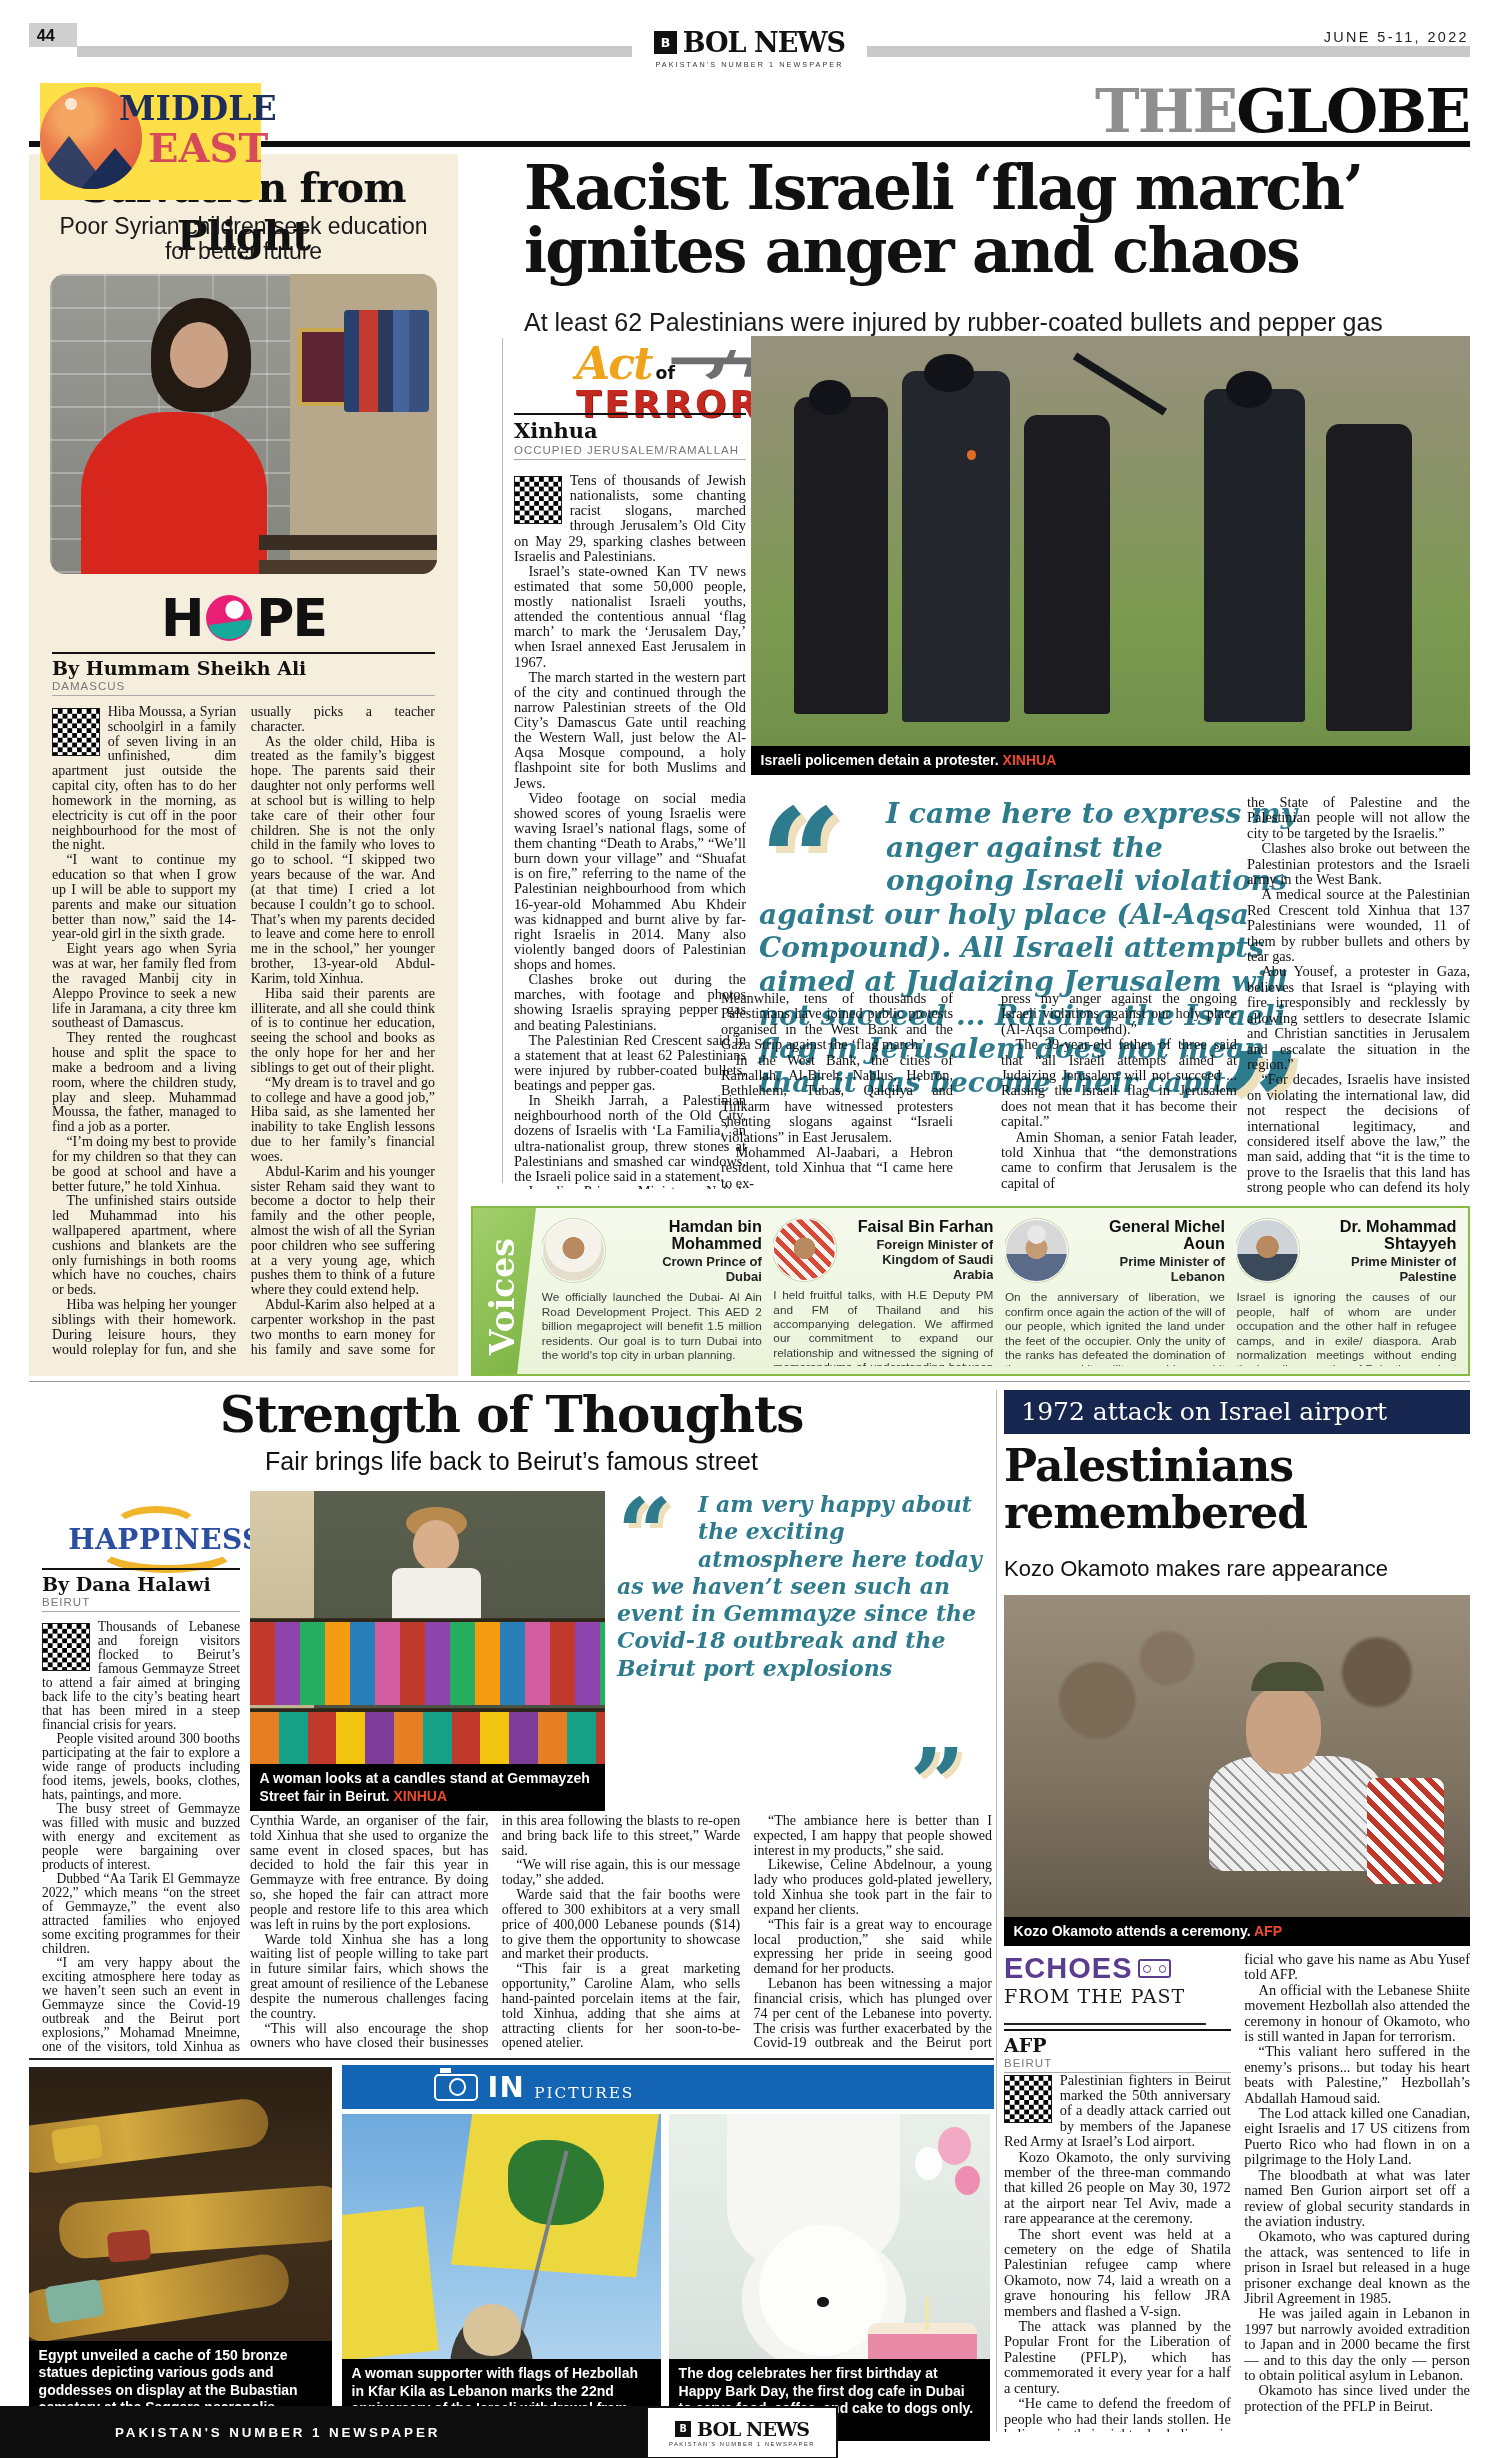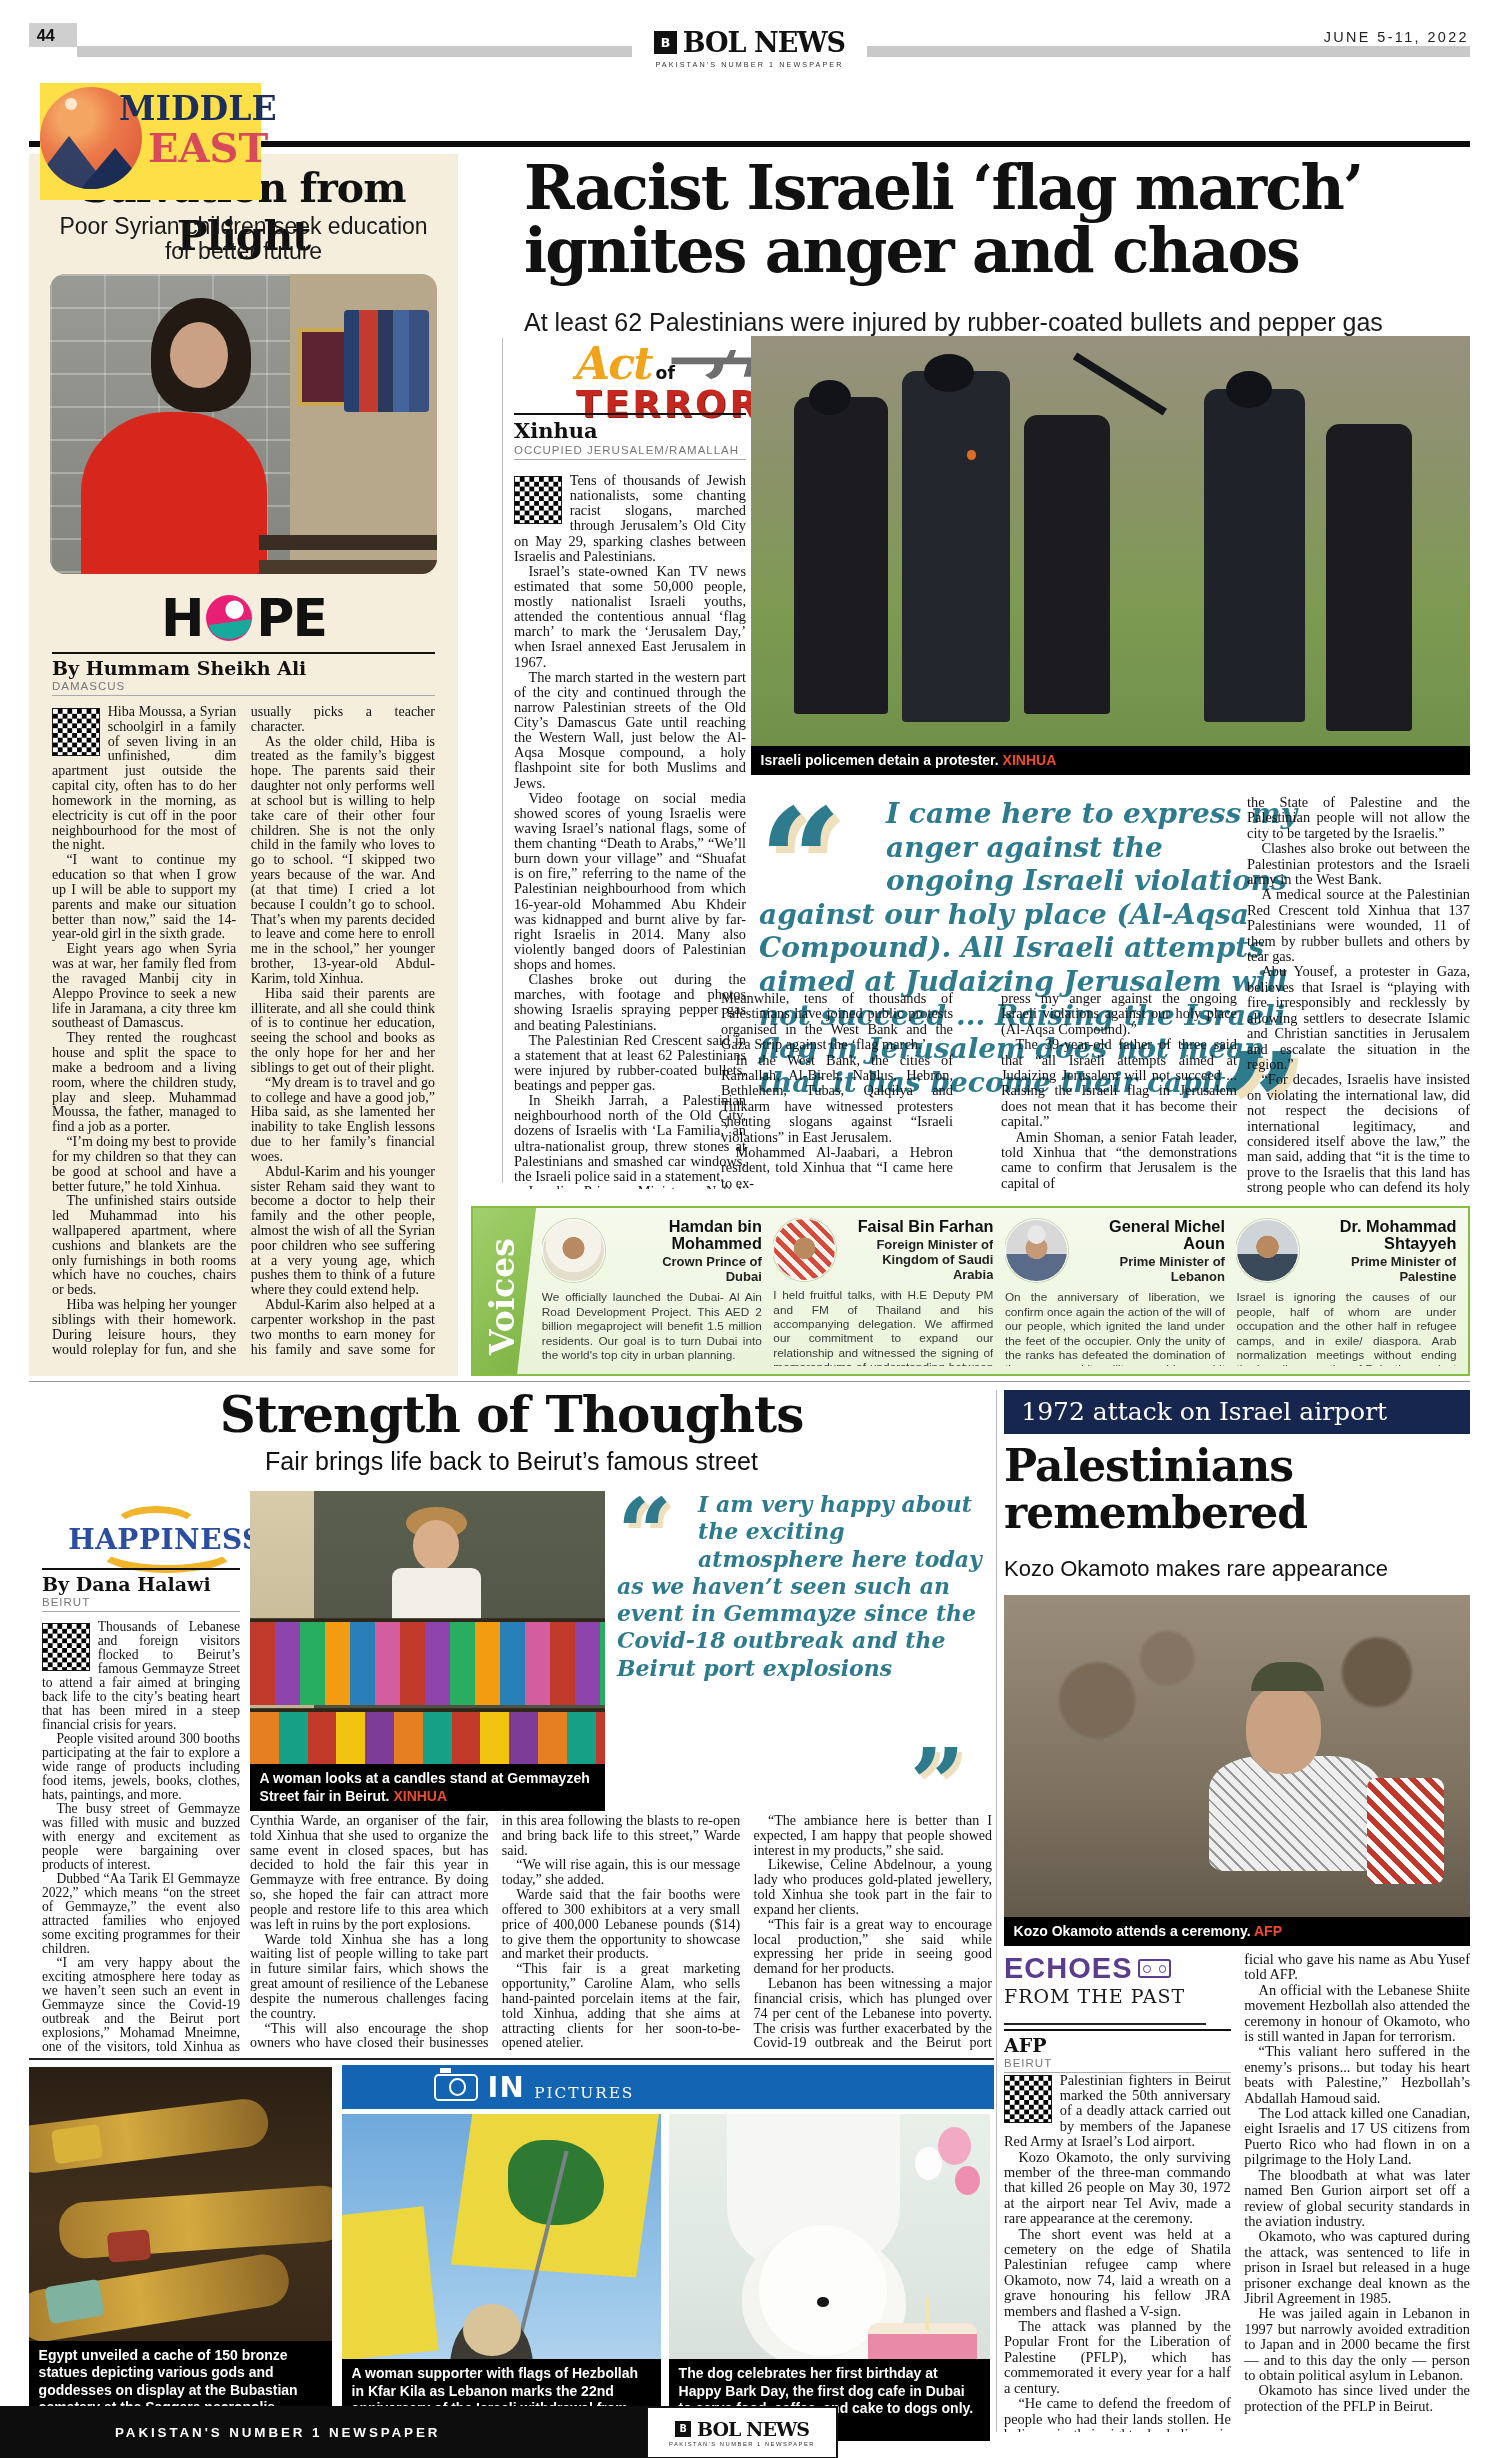--- a/index.html
+++ b/index.html
@@ -222,20 +222,23 @@
     <div class="me-circle">
       <div class="me-sun"></div>
         <div class="me-mtn1"></div>
         <div class="me-mtn2"></div>
     </div>
     <div class="me-text">
       <div class="me-middle">MIDDLE</div>
       <div class="me-east">EAST</div>
     </div>
   </div>
+  <div class="abs globe">
+    <span class="g1">THE</span><span class="g2">GLOBE</span>
+  </div>
 
   <section class="abs salvation">
     <h1 class="sal-head">Salvation from Plight</h1>
     <div class="sal-sub">Poor Syrian children seek education for better future</div>
     <div class="sal-photo">
       <div class="sp-bricks"></div>
         <div class="sp-window"></div>
         <div class="sp-clothes"></div>
       <div class="sp-hair"></div>
         <div class="sp-face"></div>

